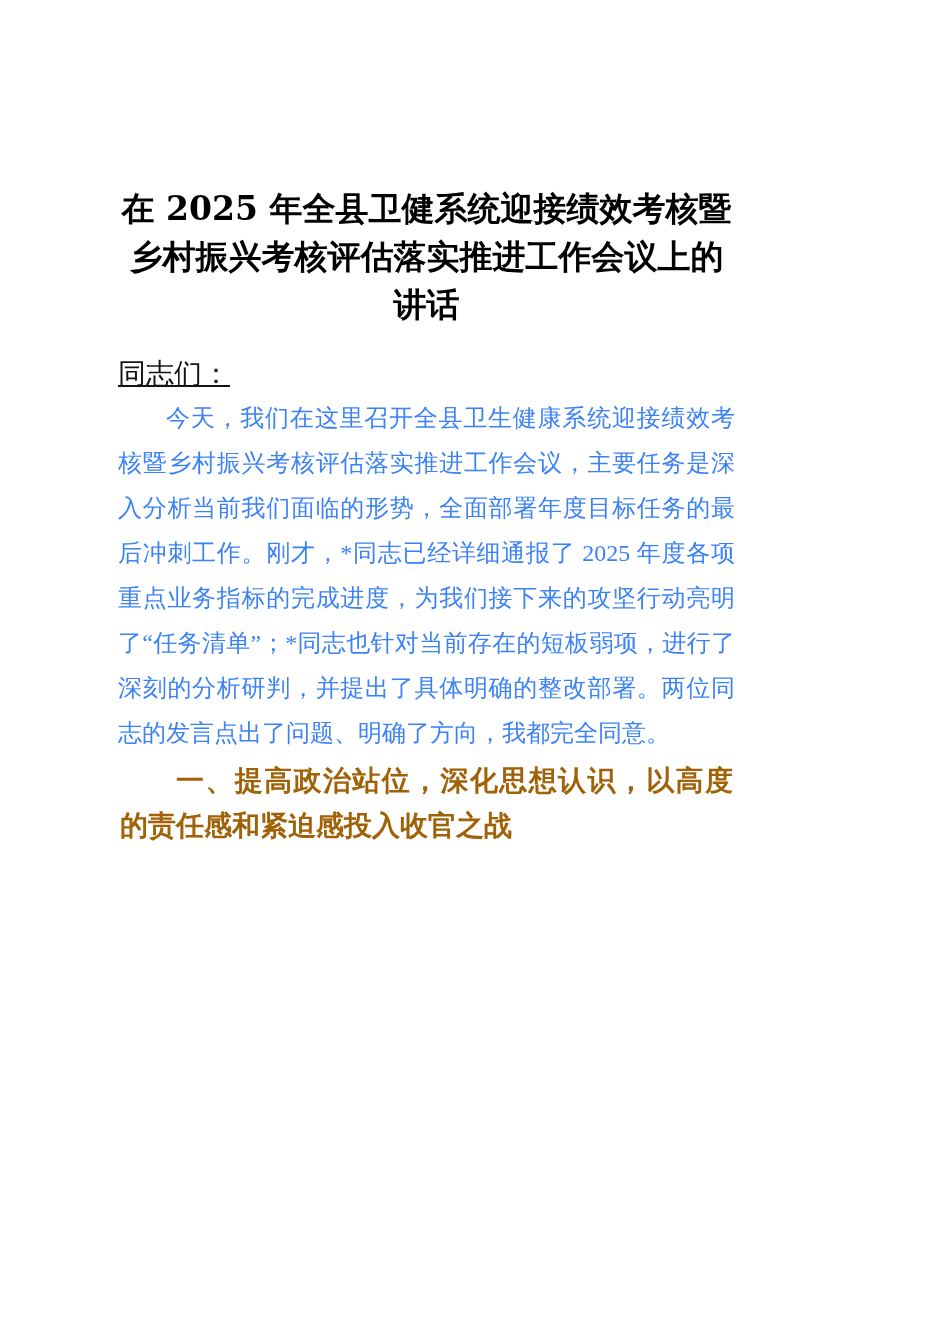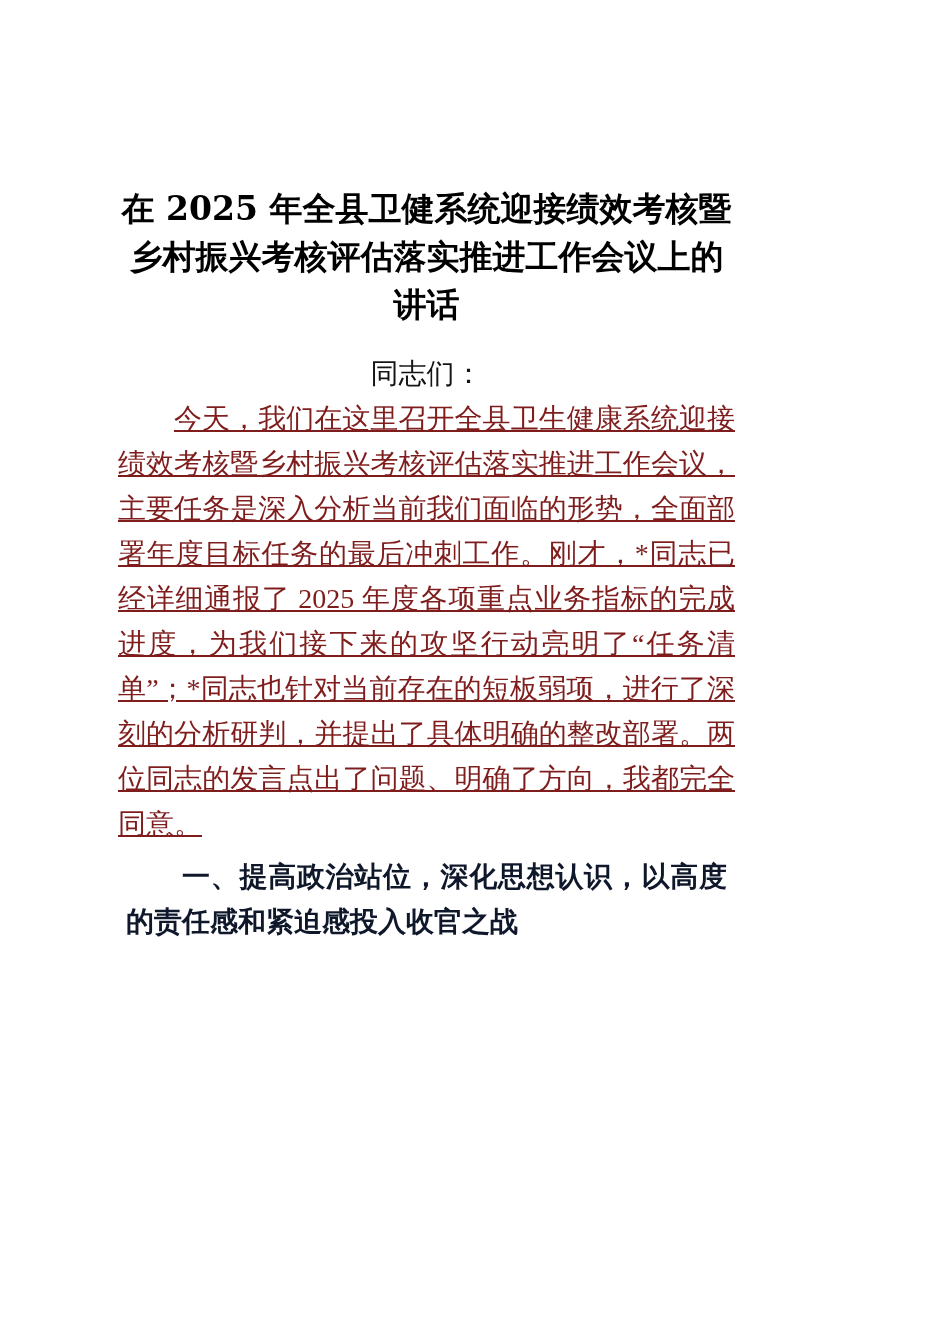--- a/index.html
+++ b/index.html
@@ -34,46 +34,46 @@
     margin: 0 0 22px 0;
     color: #000000;
     white-space: pre-wrap;
   }
 
   .salutation {
     font-family: "Liberation Serif", "DejaVu Serif", serif;
     font-size: 28px;
     line-height: 45px;
     margin: 14px 0 0 0;
-    text-align: center;
+    text-align: left;
     color: #141414;
+    text-decoration: underline;
   }
 
   .para {
     font-family: "Liberation Serif", "DejaVu Serif", serif;
-    font-size: 28px;
+    font-size: 24px;
     line-height: 45px;
     margin: 0;
     text-align: justify;
     text-justify: inter-character;
     text-indent: 2em;
-    color: #7f1d1d;
-    text-decoration: underline;
+    color: #3b82f6;
   }
 
   .heading {
     font-family: Liberation Serif, serif;
     font-weight: bold;
     font-size: 28px;
     line-height: 45px;
-    margin: 8px;
+    margin: 2px;
     text-align: justify;
     text-justify: inter-character;
     text-indent: 2em;
-    color: #0f172a;
+    color: #a16207;
   }
 
   .body-block {
     margin-top: 2px;
   }
 </style>
 </head>
 <body>
 
 <div class="page">

